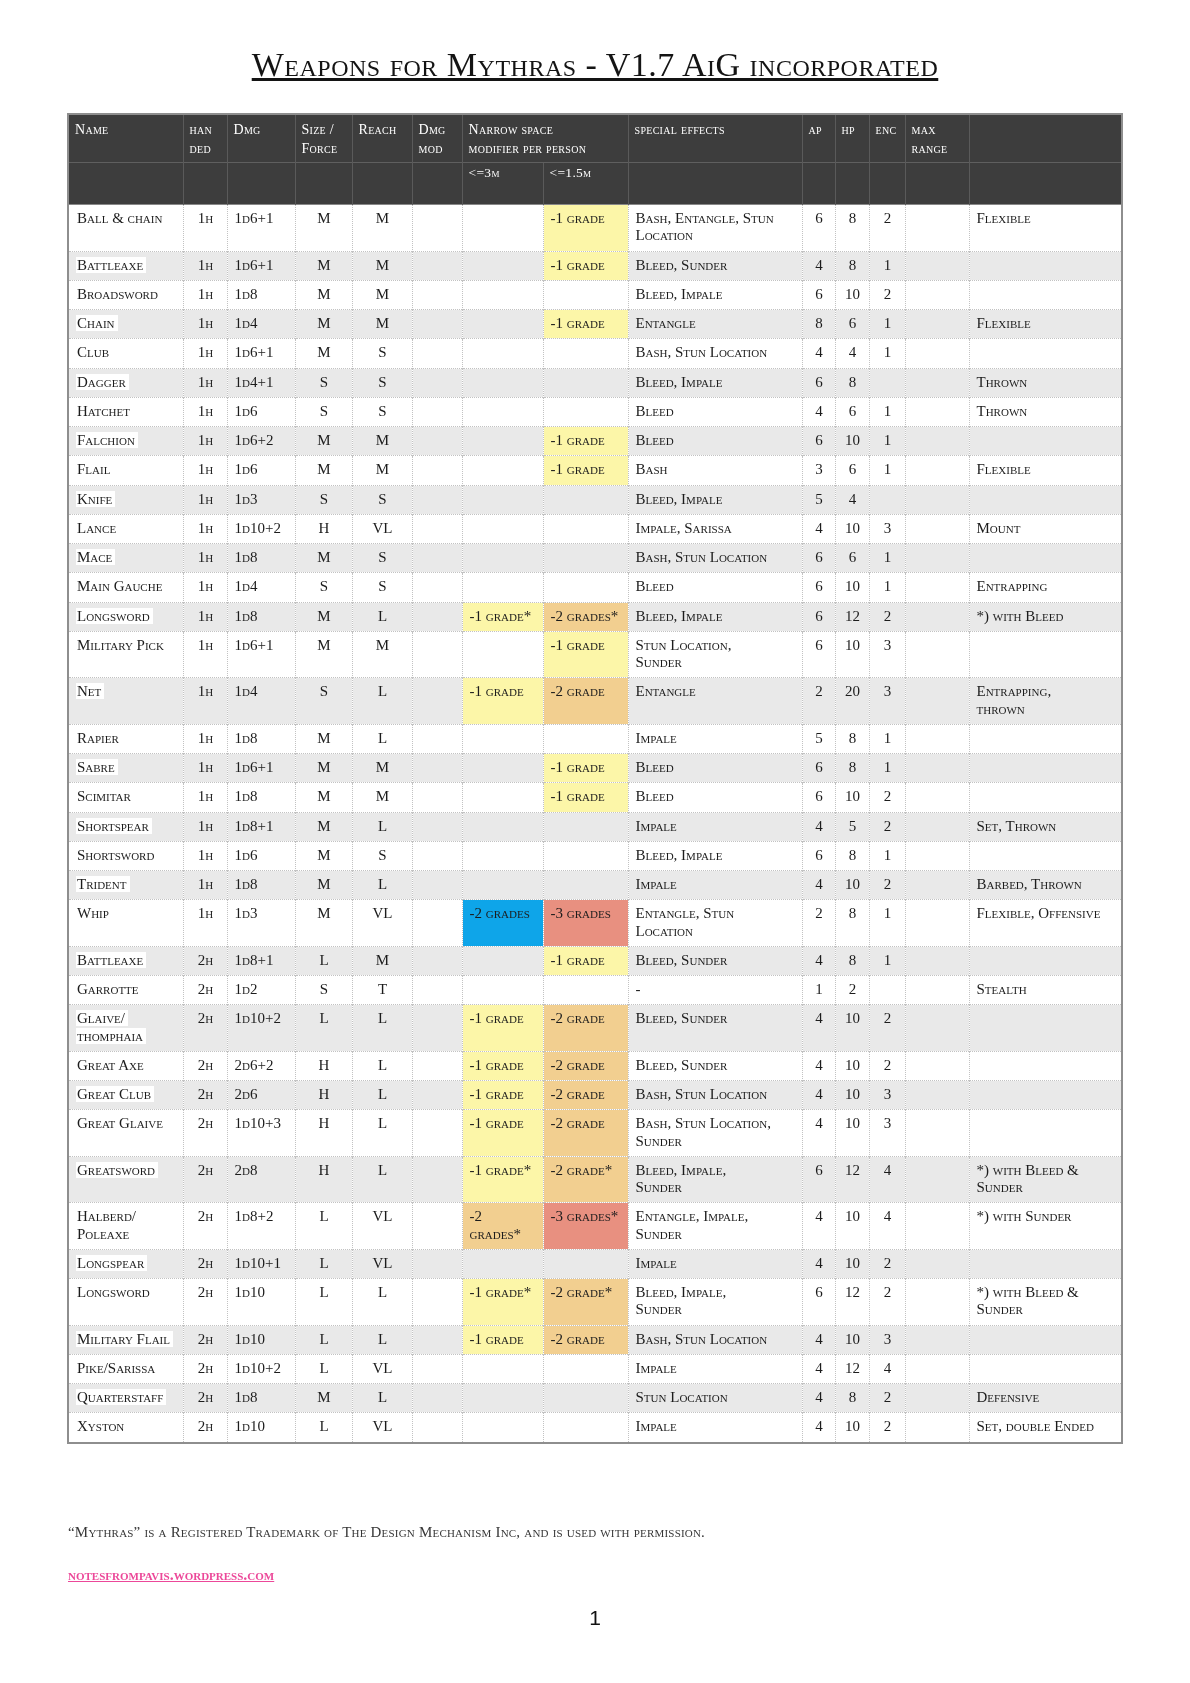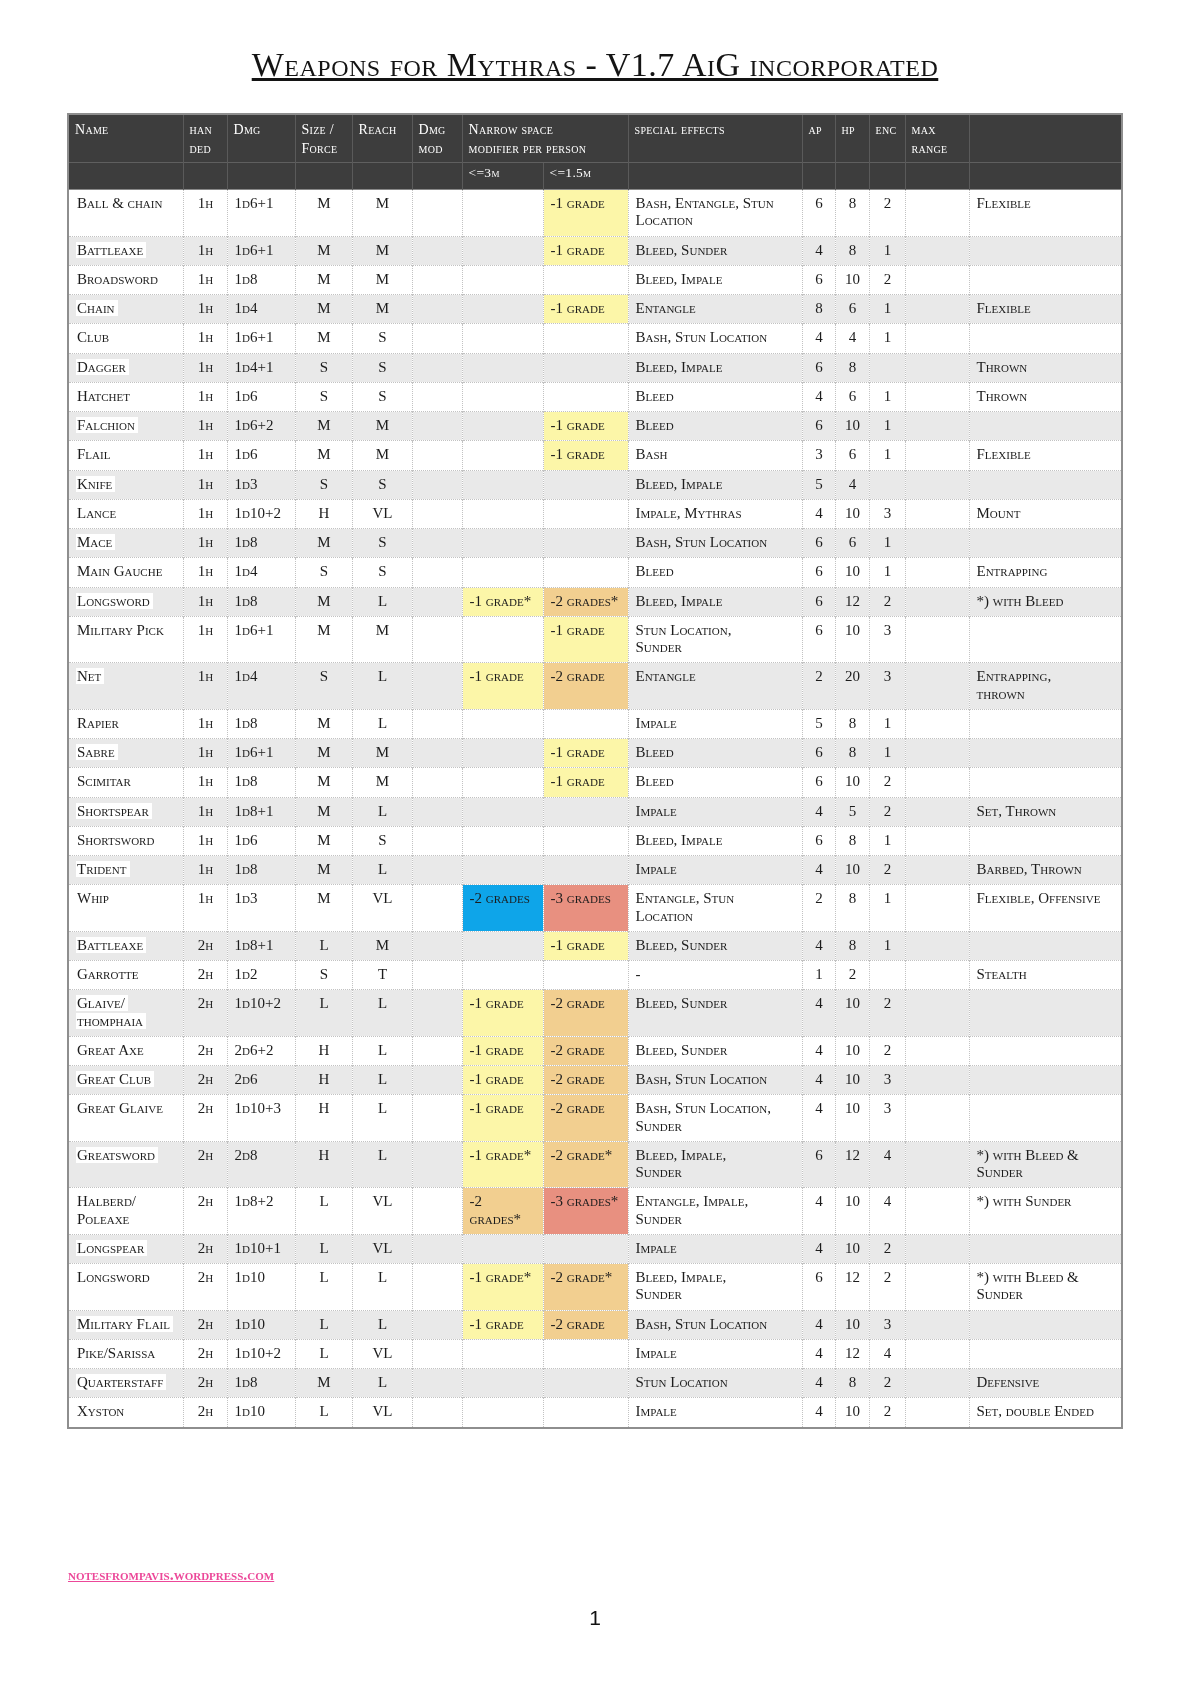--- a/index.html
+++ b/index.html
@@ -15,21 +15,21 @@
   table.weapons{
     width:100%;border-collapse:collapse;table-layout:fixed;
     border:2px solid #8e8e8e;
   }
   table.weapons th{
     background:#3d3d3d;color:#ffffff;font-weight:normal;font-variant:small-caps;
     font-size:14px;text-align:left;vertical-align:top;padding:6px 6px 3px 6px;
     border-left:1px solid #5a5a5a;line-height:1.35;letter-spacing:.3px;
   }
   table.weapons thead tr.subhead th{
-    padding:1px 6px 7px 6px;border-top:1px solid #5f5f5f;font-size:13.5px;
+    padding:1px 6px 22px 6px;border-top:1px solid #5f5f5f;font-size:13.5px;
   }
   table.weapons thead tr.subhead{border-bottom:1px solid #888;}
   table.weapons td{
     font-size:15px;font-variant:small-caps;vertical-align:top;
     padding:5px 6px 6px 7px;line-height:1.15;
     border-left:1px dotted #c2c2c2;border-top:1px dotted #c2c2c2;
     overflow:hidden;color:#1c1c1c;
   }
   table.weapons tbody tr:nth-child(even){background:#e9e9e9;}
   td.col-handed,td.col-size,td.col-reach,td.col-ap,td.col-hp,td.col-enc{text-align:center;padding-left:2px;padding-right:2px;}
@@ -277,21 +277,21 @@
           </tr>
           <tr>
             <td class="col-name"><span class="name-hl">Lance</span></td>
             <td class="col-handed">1h</td>
             <td class="col-dmg">1d10+2</td>
             <td class="col-size">H</td>
             <td class="col-reach">VL</td>
             <td class="col-dmg-mod"></td>
             <td class="col-narrow-3m"></td>
             <td class="col-narrow-1-5m"></td>
-            <td class="col-effects">Impale, Mythras</td>
+            <td class="col-effects">Impale, Sarissa</td>
             <td class="col-ap">4</td>
             <td class="col-hp">10</td>
             <td class="col-enc">3</td>
             <td class="col-max-range"></td>
             <td class="col-notes">Mount</td>
           </tr>
           <tr>
             <td class="col-name"><span class="name-hl">Mace</span></td>
             <td class="col-handed">1h</td>
             <td class="col-dmg">1d8</td>
@@ -716,16 +716,17 @@
             <td class="col-ap">4</td>
             <td class="col-hp">10</td>
             <td class="col-enc">2</td>
             <td class="col-max-range"></td>
             <td class="col-notes">Set, double Ended</td>
           </tr>
         </tbody>
     </table>
   </div>
 
+  <div class="footer-trademark">“Mythras” is a Registered Trademark of The Design Mechanism Inc, and is used with permission.</div>
   <a class="footer-link">notesfrompavis.wordpress.com</a>
   <div class="page-number">1</div>
 
 </div>
 
 </body></html>

